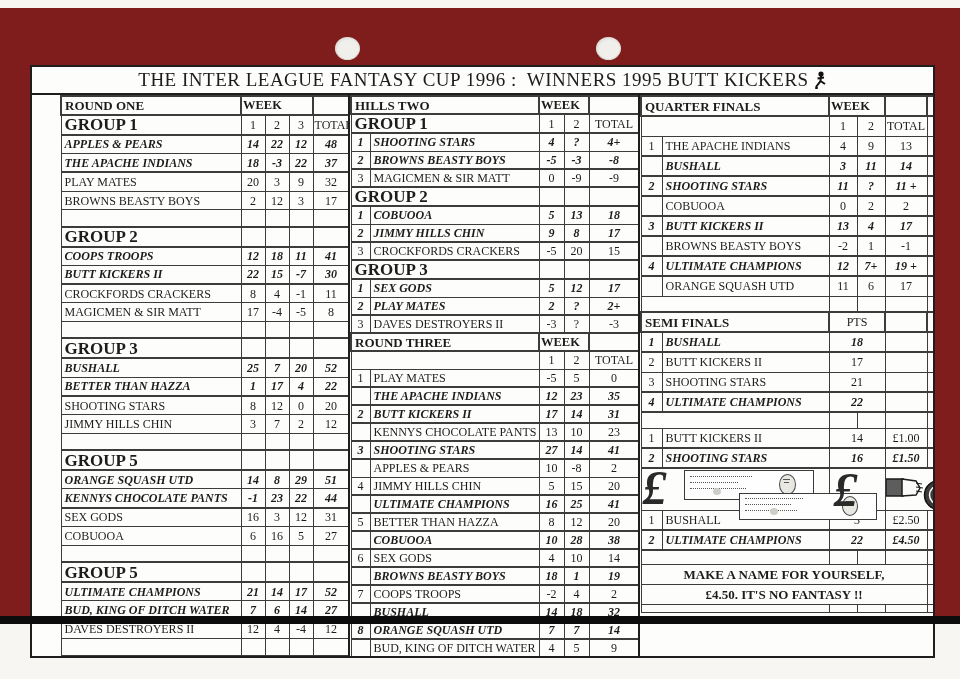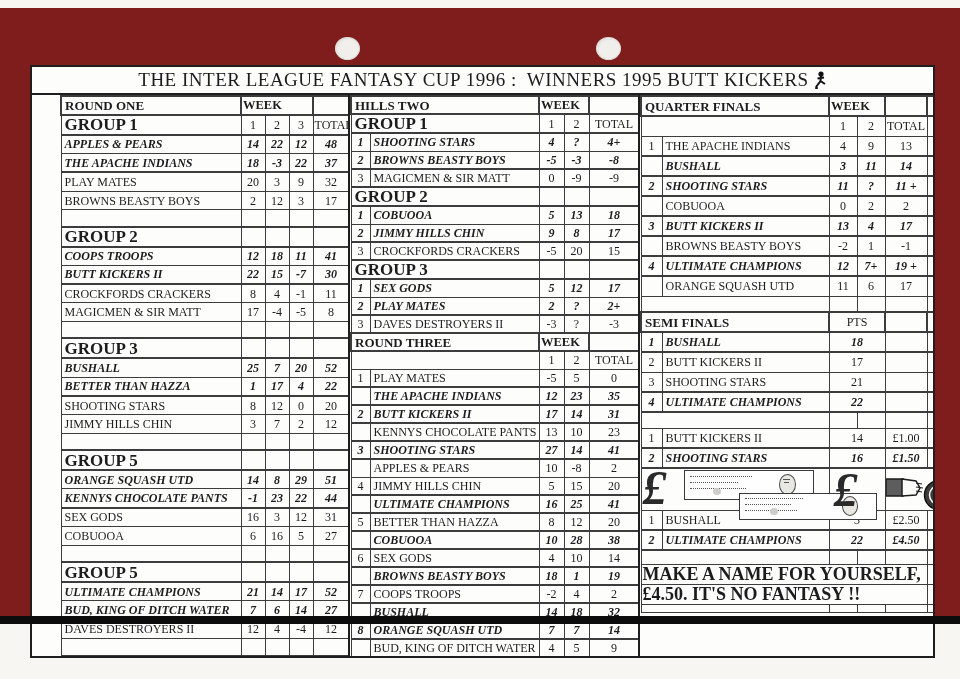--- a/index.html
+++ b/index.html
@@ -36,21 +36,21 @@
   td.rk{text-align:center;}
   tr.hd td{border-width:2px;}
   td.hdl{font-weight:bold;font-size:13px;padding-left:3px;}
   td.hdc{font-weight:bold;text-align:left;font-size:12.5px;}
   tr.grp td{border-top-width:2px;}
   td.gname{font-weight:bold;font-size:17px;padding-left:3px;}
   tr.w td{font-weight:bold;font-style:italic;}
   tr.bt td{border-top-width:2px;}
   tr.bb td{border-bottom-width:2px;}
   tr.blank{height:16px;}
-  tr.msg td{font-weight:bold;font-size:18px;margin-top:40px;}
+  tr.msg td{font-weight:bold;text-align:center;font-size:13px;margin-top:40px;}
 
   
   tr.band-row{height:42px;}
   td.band{position:relative;padding:0;overflow:visible;}
   .pound{position:absolute;font-size:48px;font-weight:bold;font-style:italic;
     line-height:1;color:#2a2a2a;z-index:3;font-family:"Liberation Serif",serif;}
   .pound.p1{left:1px;top:-5px;}
   .pound.p2{left:4px;top:-3px;}
   .note{position:absolute;background:#fefefe;border:1.5px solid #3a3a3a;z-index:2;}
   .note .sq{position:absolute;left:5px;height:0;border-top:1.5px dotted #555;}

